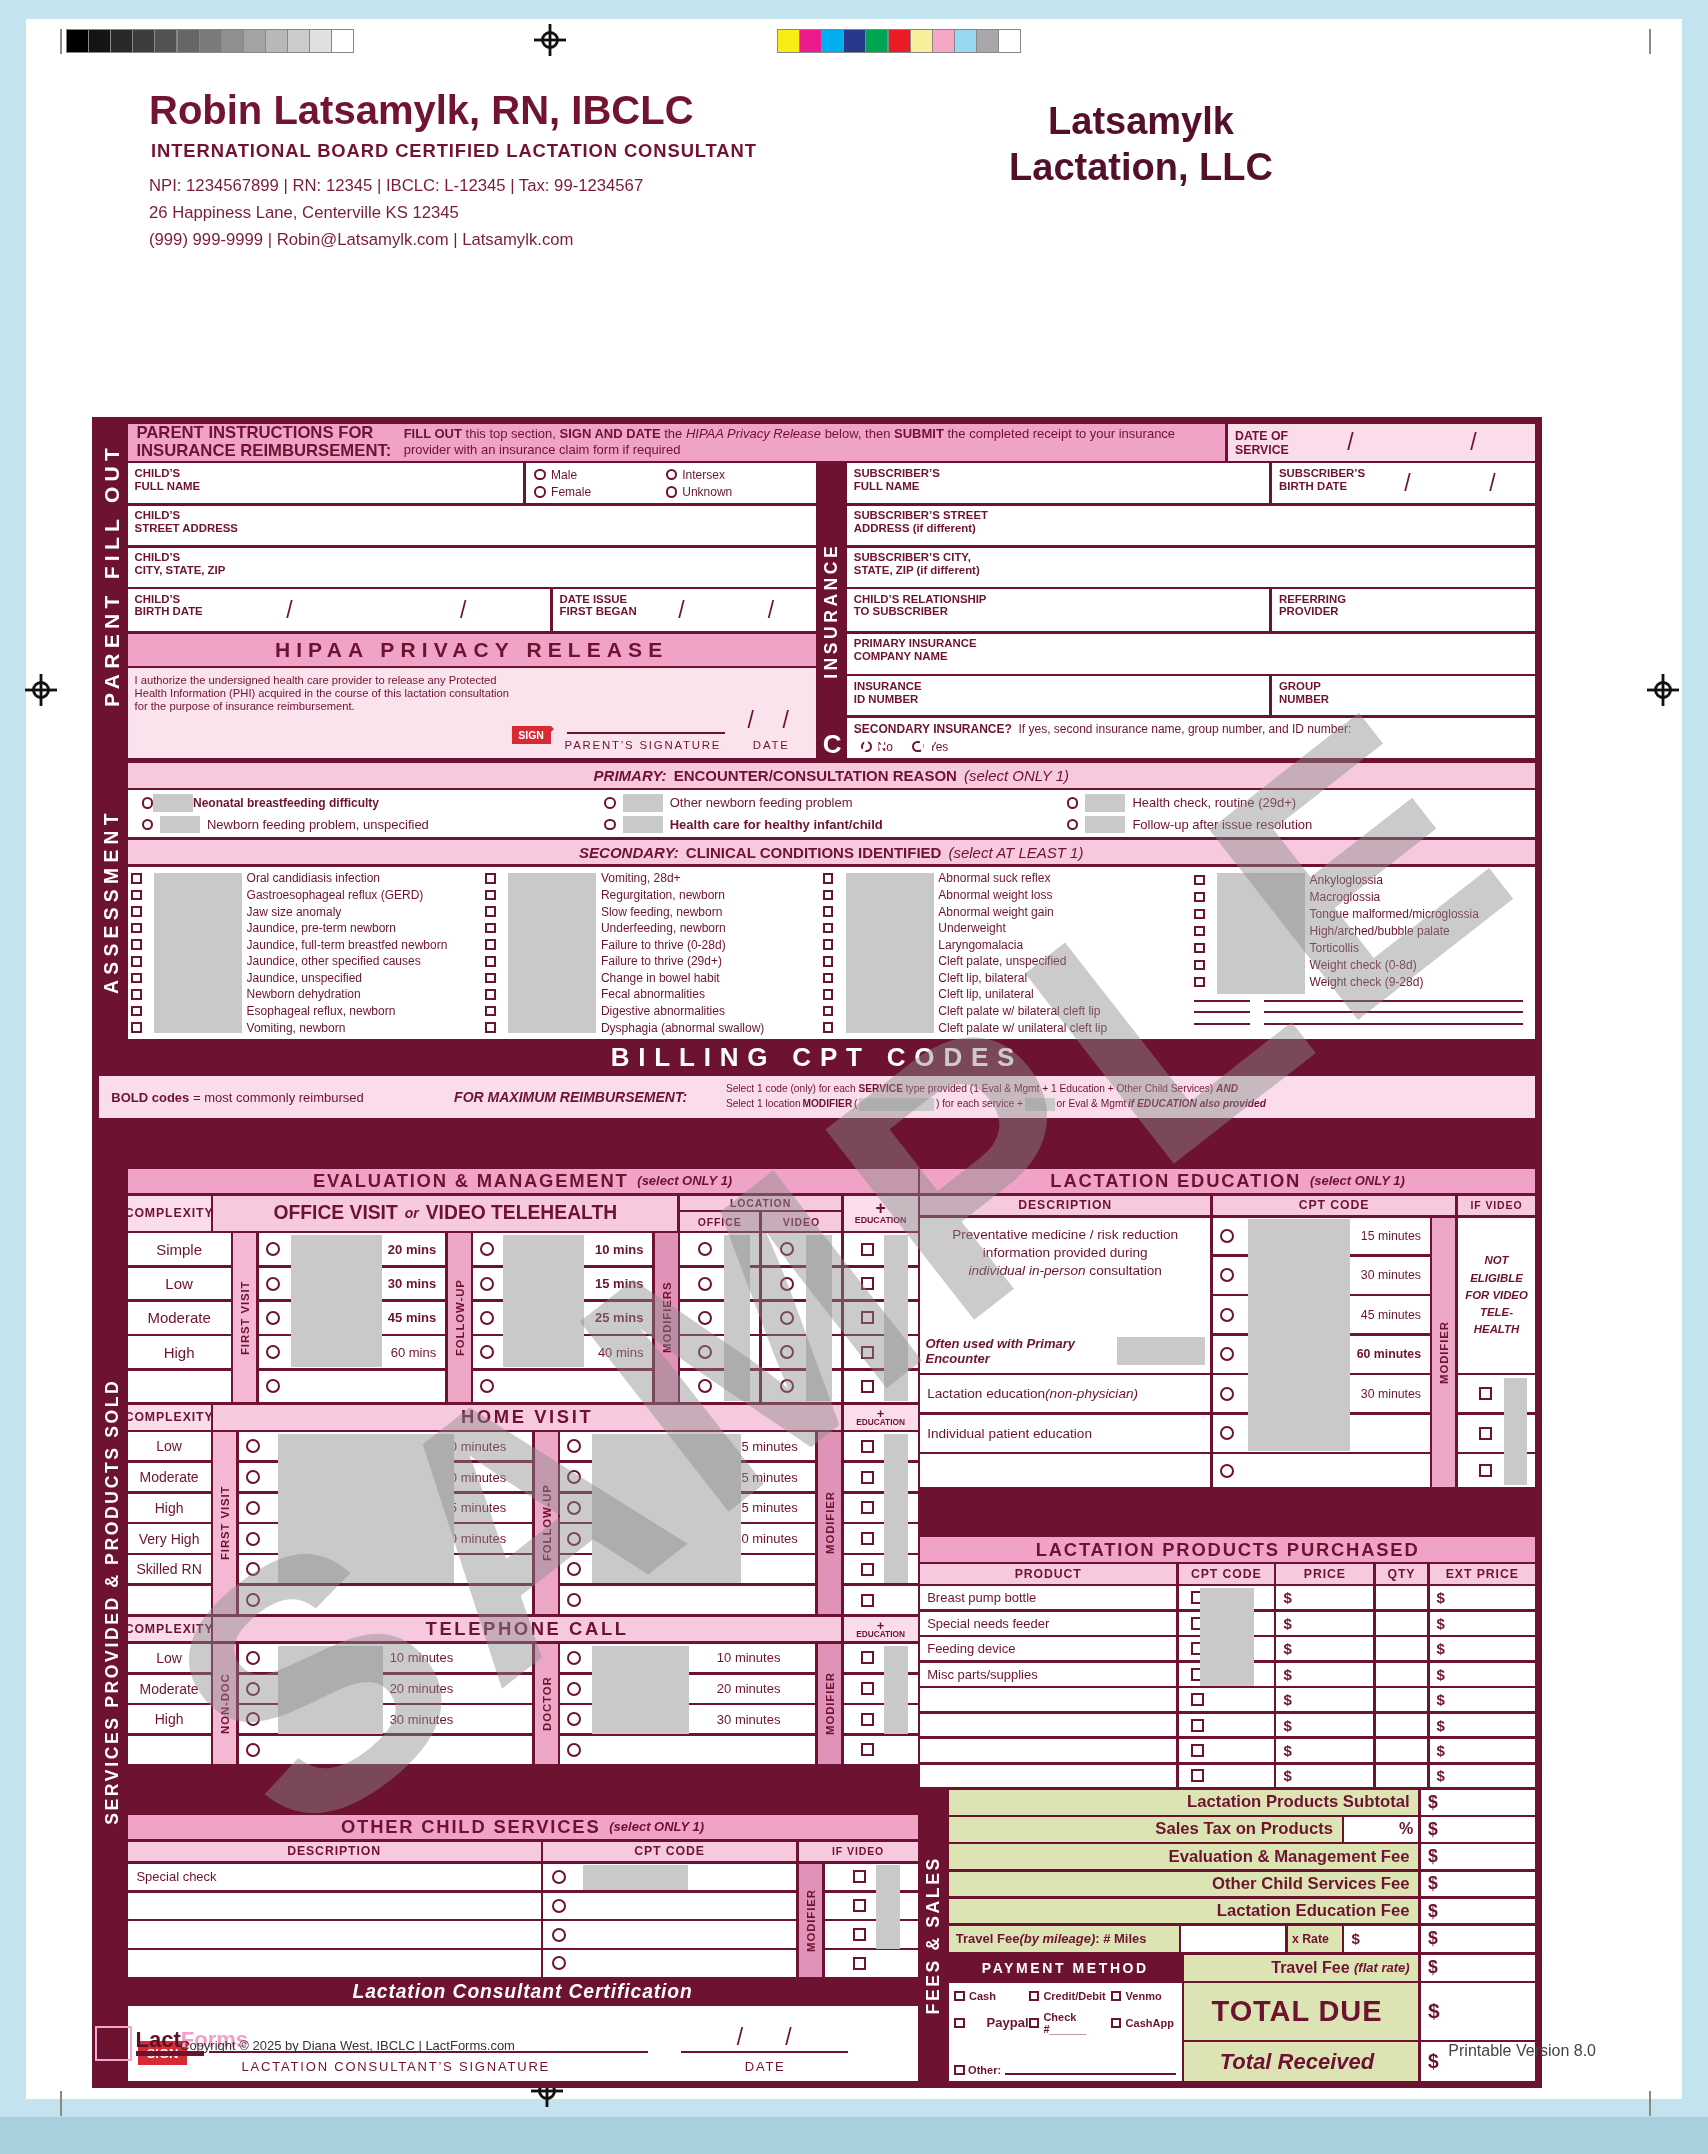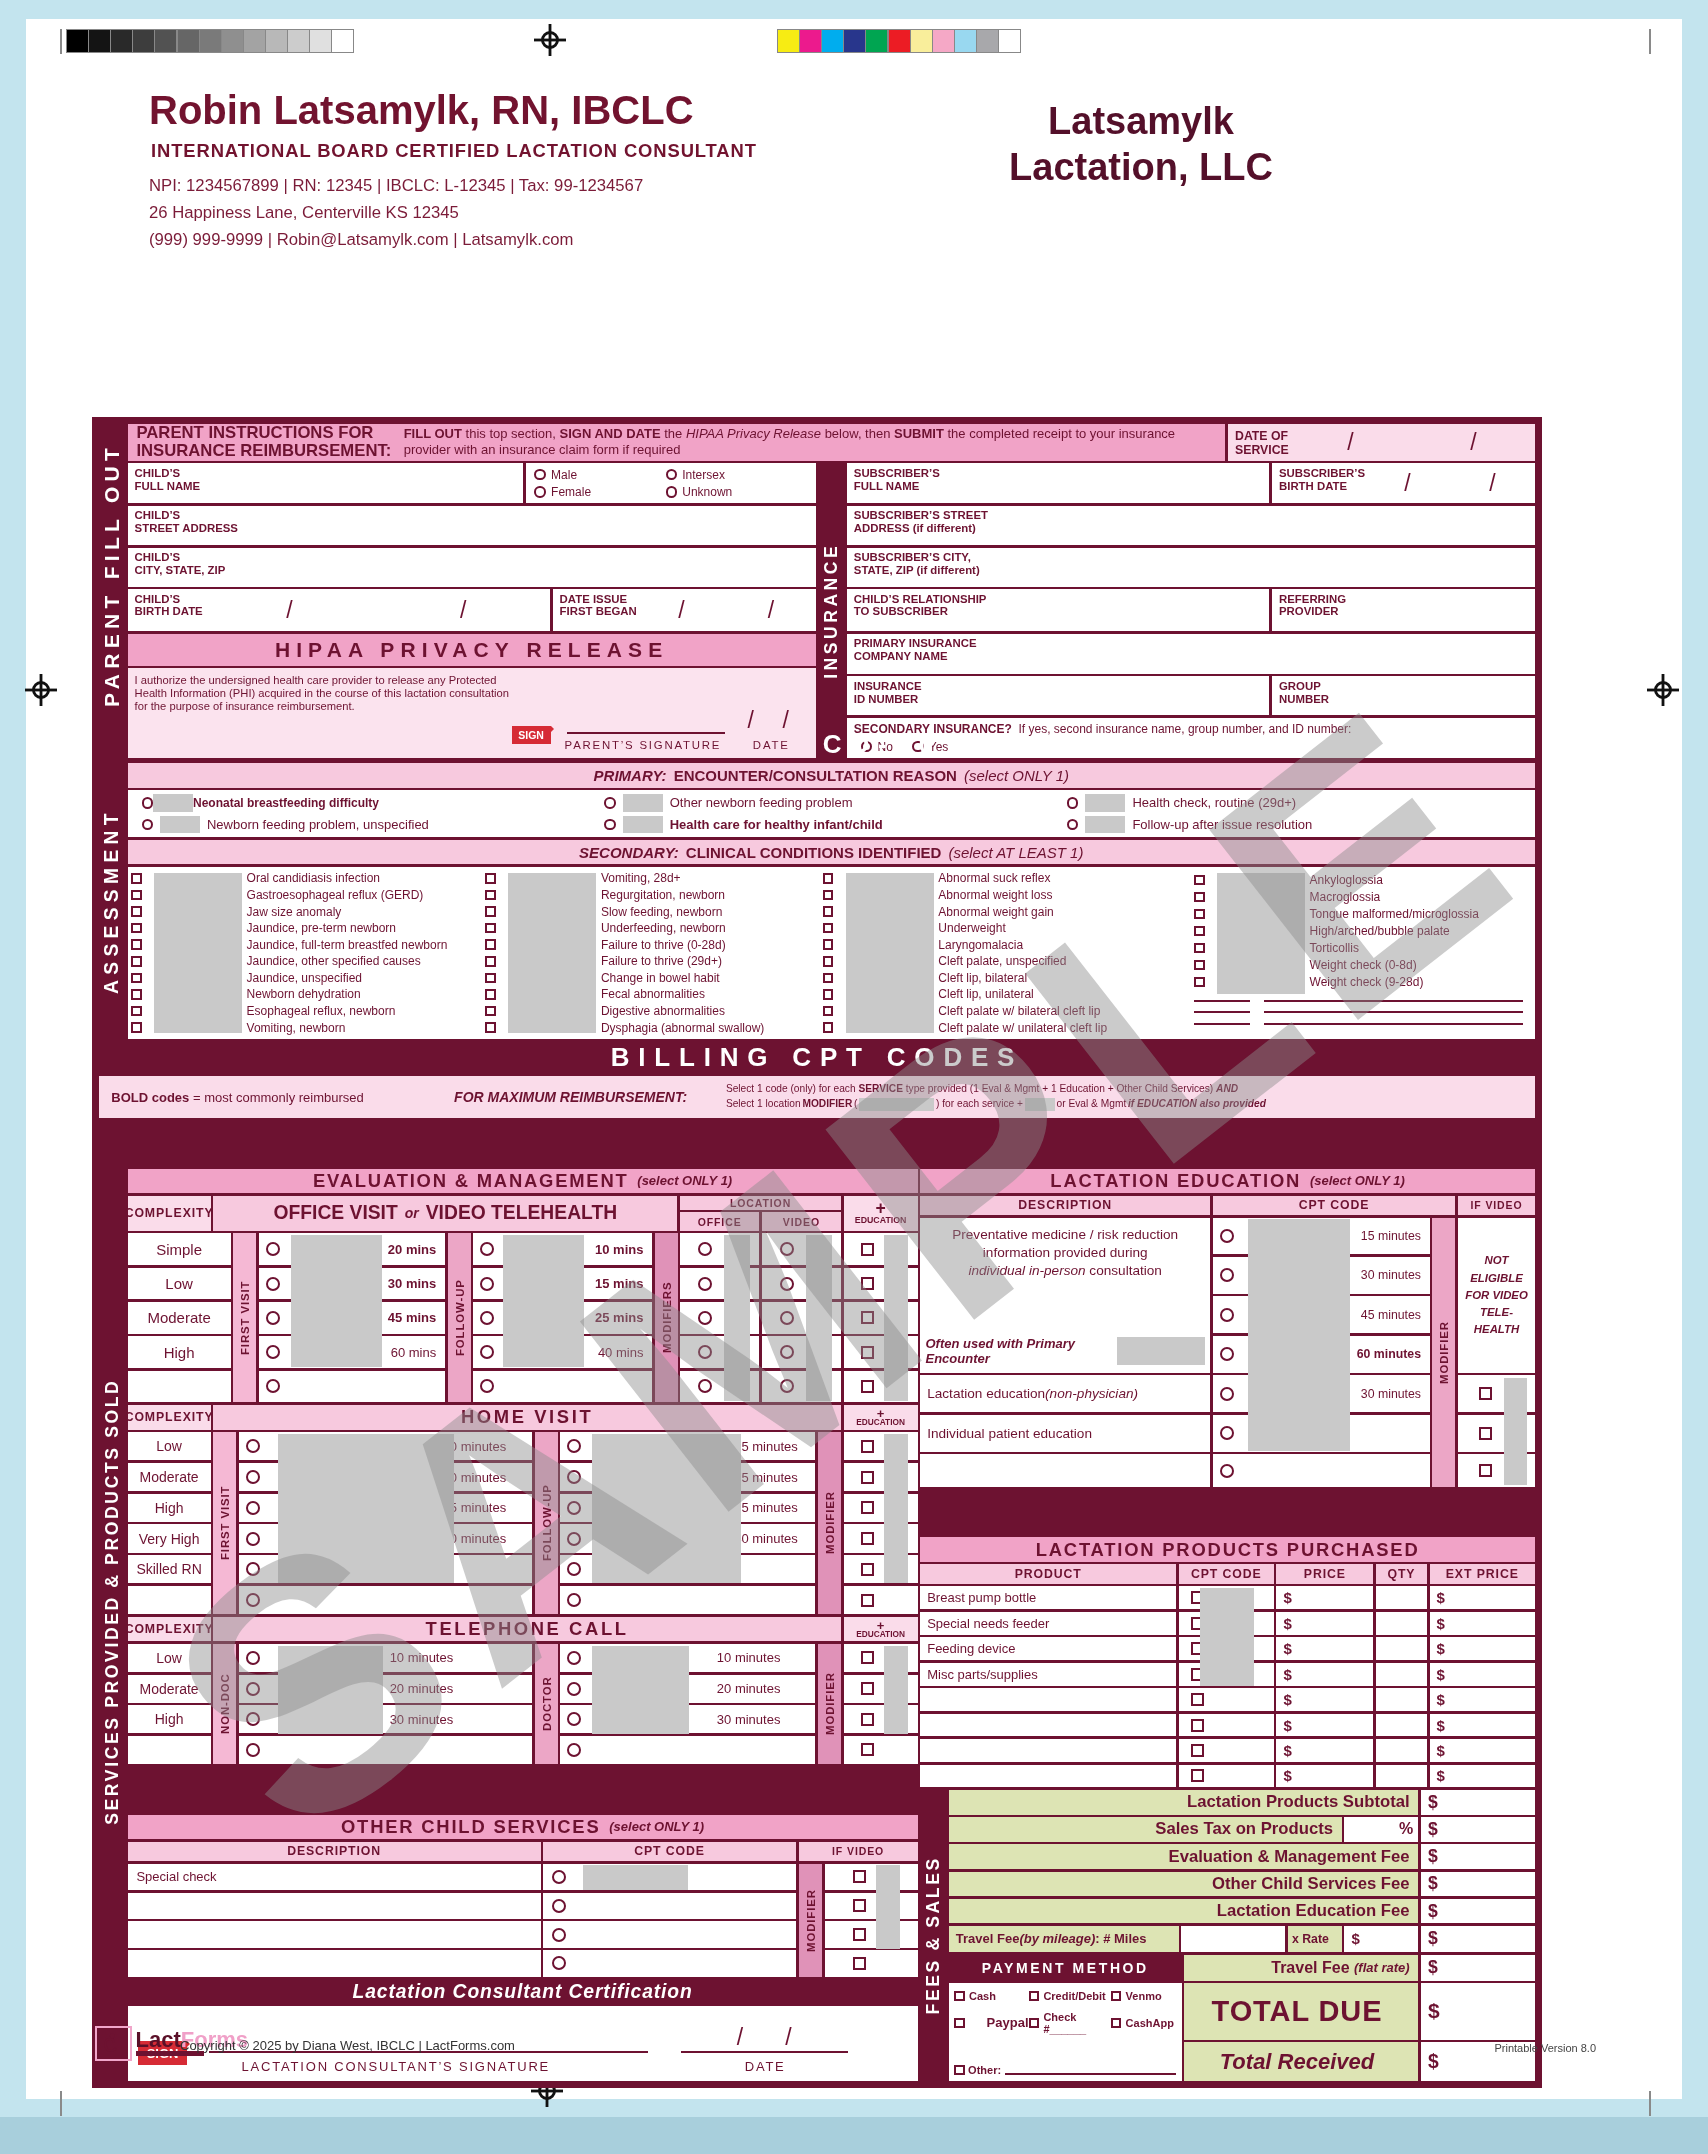--- a/index.html
+++ b/index.html
@@ -67,21 +67,21 @@
   .signarrow{background:var(--red);color:#fff;font-weight:bold;display:flex;align-items:center;
              justify-content:center;position:relative;flex:none;}
   .signarrow:after{content:"";position:absolute;left:100%;top:0;border-top:solid transparent;
              border-bottom:solid transparent;border-left:solid var(--red);}
   .sigline{border-bottom:2.6px solid var(--mar);}
   .grnlab{background:var(--grn);display:flex;align-items:center;justify-content:flex-end;
           padding-right:8.8px;font-weight:bold;font-size:16.7px;}
   .dollar{background:#fff;display:flex;align-items:center;padding-left:7px;font-size:17.6px;font-weight:bold;}
   .wi-line{border-bottom:2.2px solid var(--mar);}
   .footer-copy{position:absolute;top:2038px;left:180px;font-size:13px;color:#333;}
-  .footer-ver{position:absolute;top:2042px;right:112px;font-size:11px;color:#444;}
+  .footer-ver{position:absolute;top:2042px;right:112px;font-size:16px;color:#444;}
   .logo{position:absolute;left:95px;top:2026px;display:flex;align-items:center;gap:3.5px;}
   .logobox{width:37px;height:35px;border:2.6px solid #f0a6ca;display:flex;align-items:center;justify-content:center;}
   .logotxt{font-size:22px;font-weight:bold;line-height:.8;}
   .logotxt .lact{color:#5a1028;} .logotxt .forms{color:#f0a0c8;}
   .tagbar{height:5.3px;background:var(--mar);width:68px;margin-top:1.8px;}
 </style>
 </head>
 <body>
 
 <div class="sheet"></div>

